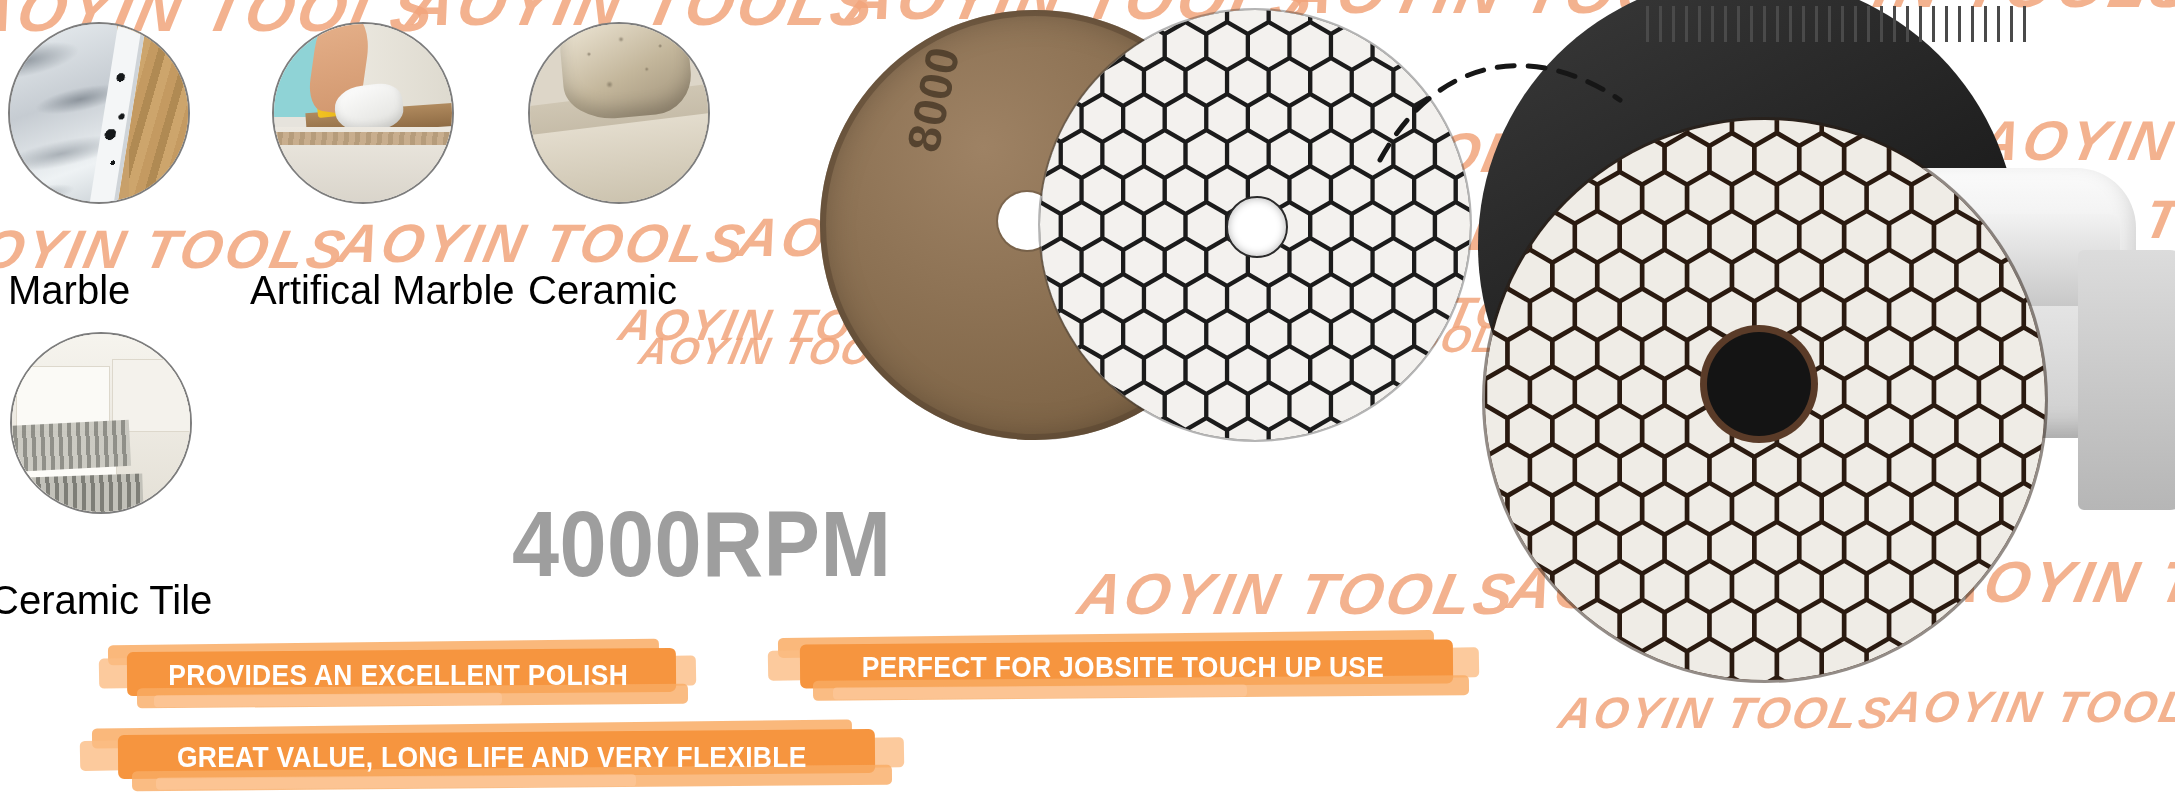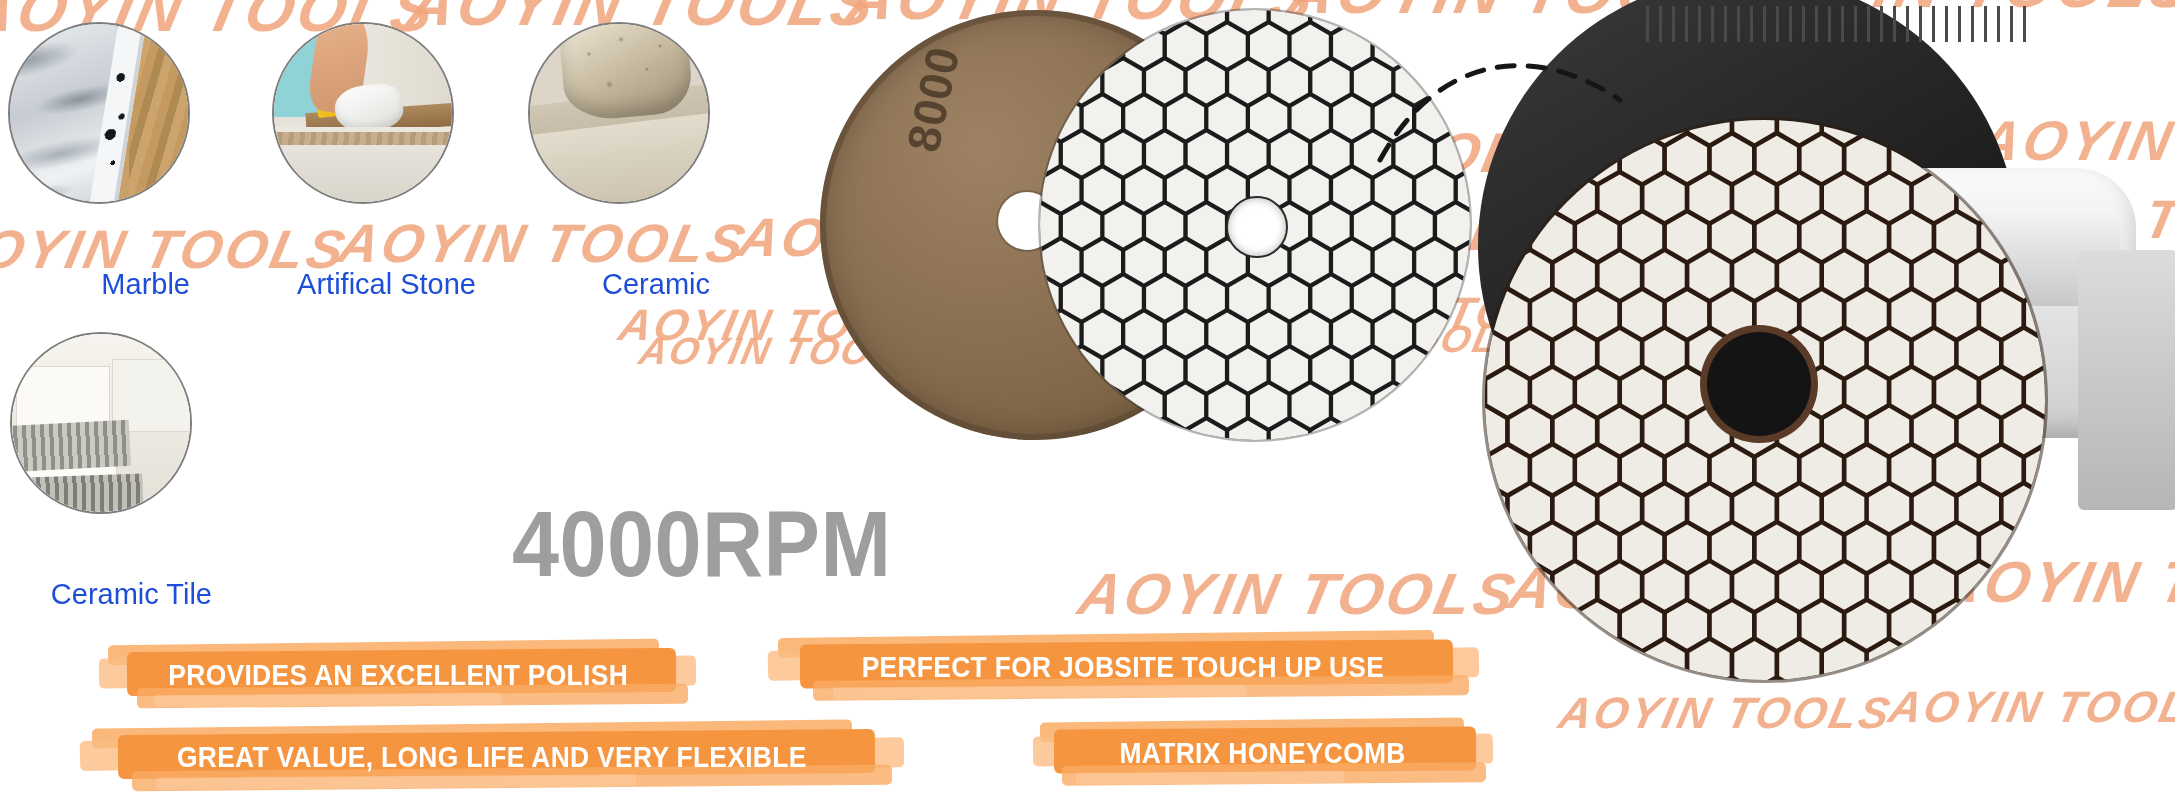--- a/index.html
+++ b/index.html
@@ -40,25 +40,25 @@
     border-radius:50%;
     overflow:hidden;
     border:2px solid #7d7d7d;
     box-sizing:border-box;
     z-index:4;
     background:#ddd;
   }
   .mat-label{
     position:absolute;
     z-index:6;
-    color:#1d4ed8;
-    font-size:29px;
+    color:#000000;
+    font-size:40px;
     font-weight:500;
     white-space:nowrap;
-    text-align:right;
+    text-align:left;
   }
 
   
   .ph-marble{
     position:absolute;inset:0;
     background:
       linear-gradient(118deg,#c8a06a 0 0) no-repeat,
       linear-gradient(160deg,#e9eef1 0%,#c6ccd2 40%,#eef2f4 70%,#b9c1c7 100%);
     background-size:40% 100%,100% 100%;
     background-position:100% 0,0 0;
@@ -392,21 +392,21 @@
     <div class="ph-artstone">
       <div class="wallL"></div>
         <div class="wallR"></div>
       <div class="plank"></div>
         <div class="tool"></div>
       <div class="arm"></div>
         <div class="glove"></div>
       <div class="floor"></div>
     </div>
   </div>
-  <div class="mat-label" style="left:250px;top:268px;width:226px;">Artifical Stone</div>
+  <div class="mat-label" style="left:250px;top:268px;width:226px;">Artifical Marble</div>
 
   <div class="mat-circle" style="left:528px;top:22px;width:182px;height:182px;">
     <div class="ph-granite">
       <div class="slabBack"></div>
         <div class="slabFront"></div>
         <div class="rock"></div>
     </div>
   </div>
   <div class="mat-label" style="left:528px;top:268px;width:182px;">Ceramic</div>
 
@@ -903,25 +903,14 @@
       <div class="s2"></div>
         <div class="s4"></div>
         <div class="s5"></div>
       <div class="s1"></div>
         <div class="s3"></div>
         <div class="s6"></div>
     </div>
     <div class="ftext">GREAT VALUE, LONG LIFE AND VERY FLEXIBLE</div>
   </div>
 
-  <div class="feature" style="left:1040px;top:726px;width:446px;">
-    <div class="stroke">
-      <div class="s2"></div>
-        <div class="s4"></div>
-        <div class="s5"></div>
-      <div class="s1"></div>
-        <div class="s3"></div>
-        <div class="s6"></div>
-    </div>
-    <div class="ftext">MATRIX HONEYCOMB</div>
-  </div>
 
 </div>
 
 </body></html>

